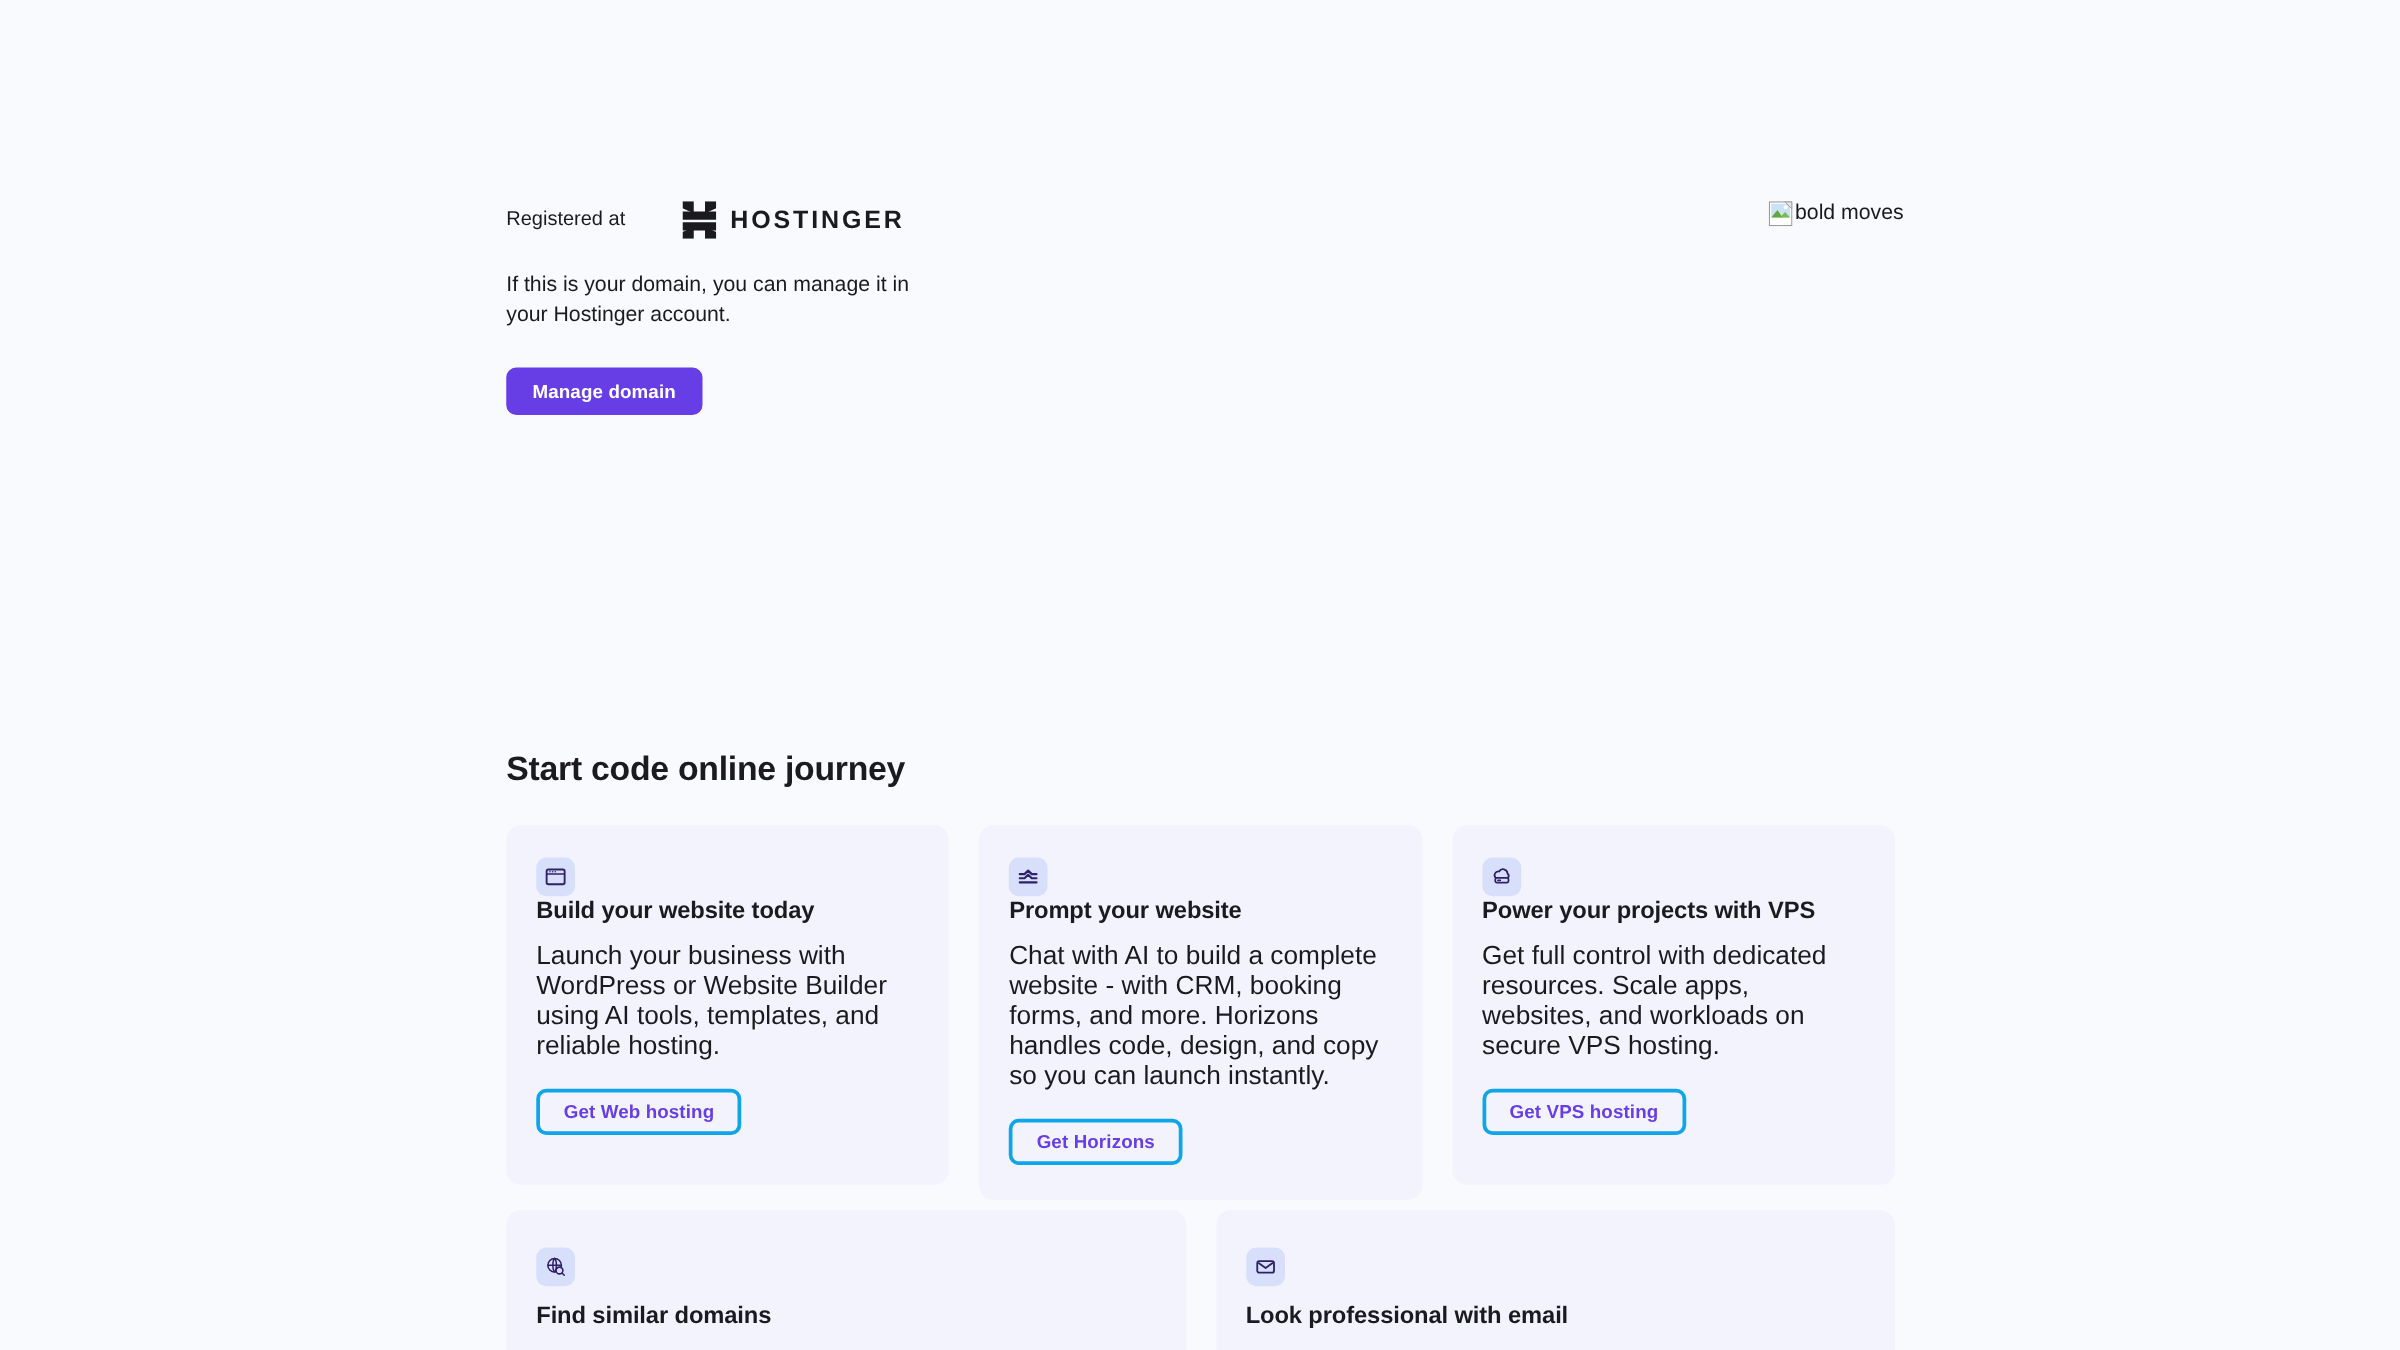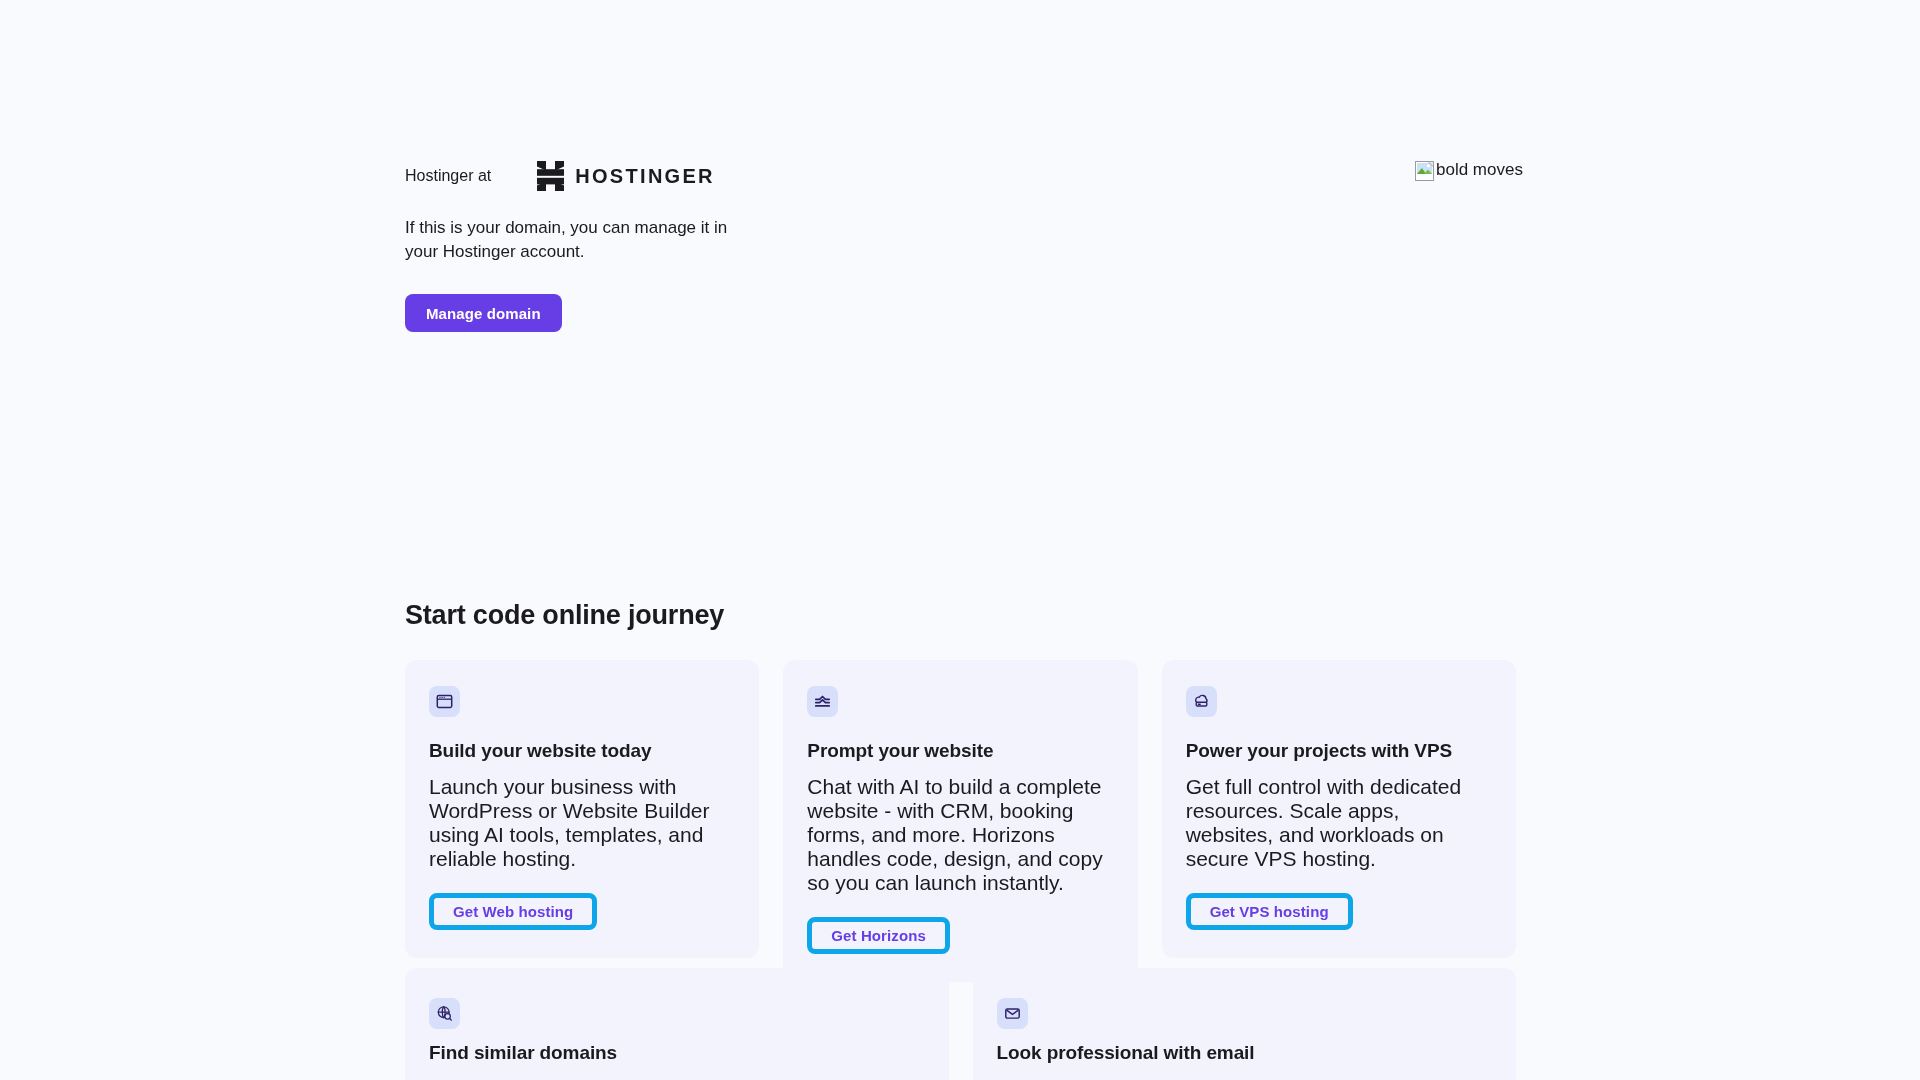--- a/index.html
+++ b/index.html
@@ -151,21 +151,20 @@
     border-radius: 8px;
     background: #D7DFFA;
     display: flex;
     align-items: center;
     justify-content: center;
     flex: 0 0 auto;
   }
   .icon-tile svg { display: block; }
 
   .card-title {
-    margin-top: 22px;
     font-size: 19px;
     font-weight: 700;
     letter-spacing: -0.1px;
     color: #1A1A1F;
     line-height: 24px;
   }
 
   .card-text {
     margin-top: 12px;
     font-size: 21px;
@@ -176,21 +175,21 @@
   .btn-outline {
     display: inline-flex;
     align-items: center;
     justify-content: center;
     margin-top: 22px;
     align-self: flex-start;
     height: 37px;
     padding: 0 19px;
     background: transparent;
     color: #673DE6;
-    border: 5px solid #0ea5e9;
+    border: 3px solid #0ea5e9;
     border-radius: 8px;
     font-family: "Liberation Sans", sans-serif;
     font-size: 15px;
     font-weight: 700;
     letter-spacing: 0.1px;
     cursor: pointer;
   }
 
   
   .cards-row2 {
@@ -213,21 +212,21 @@
 </head>
 <body>
 
 <div class="page">
 
   <div class="hero">
 
     <div class="hero-left">
 
       <div class="registered-row">
-        <span>Hostinger at</span>
+        <span>Registered at</span>
 
         <span class="brand-lockup">
           <svg class="brand-mark" viewBox="0 0 27 30">
             <path d="M0 0 L9 0 L9 9.5 L0 5.5 Z" fill="#1B1B1F"></path>
             <path d="M18 0 L27 0 L27 5.5 L18 9.5 Z" fill="#1B1B1F"></path>
             <path d="M0 6.6 L27 6.6 L27 13.2 L0 13.2 Z" fill="#1B1B1F" transform="translate(0,1.6)"></path>
             <path d="M0 30 L0 24.5 L9 20.5 L9 30 Z" fill="#1B1B1F"></path>
             <path d="M18 30 L18 20.5 L27 24.5 L27 30 Z" fill="#1B1B1F"></path>
             <path d="M0 16.8 L27 16.8 L27 23.4 L0 23.4 Z" fill="#1B1B1F"></path>
           </svg>

